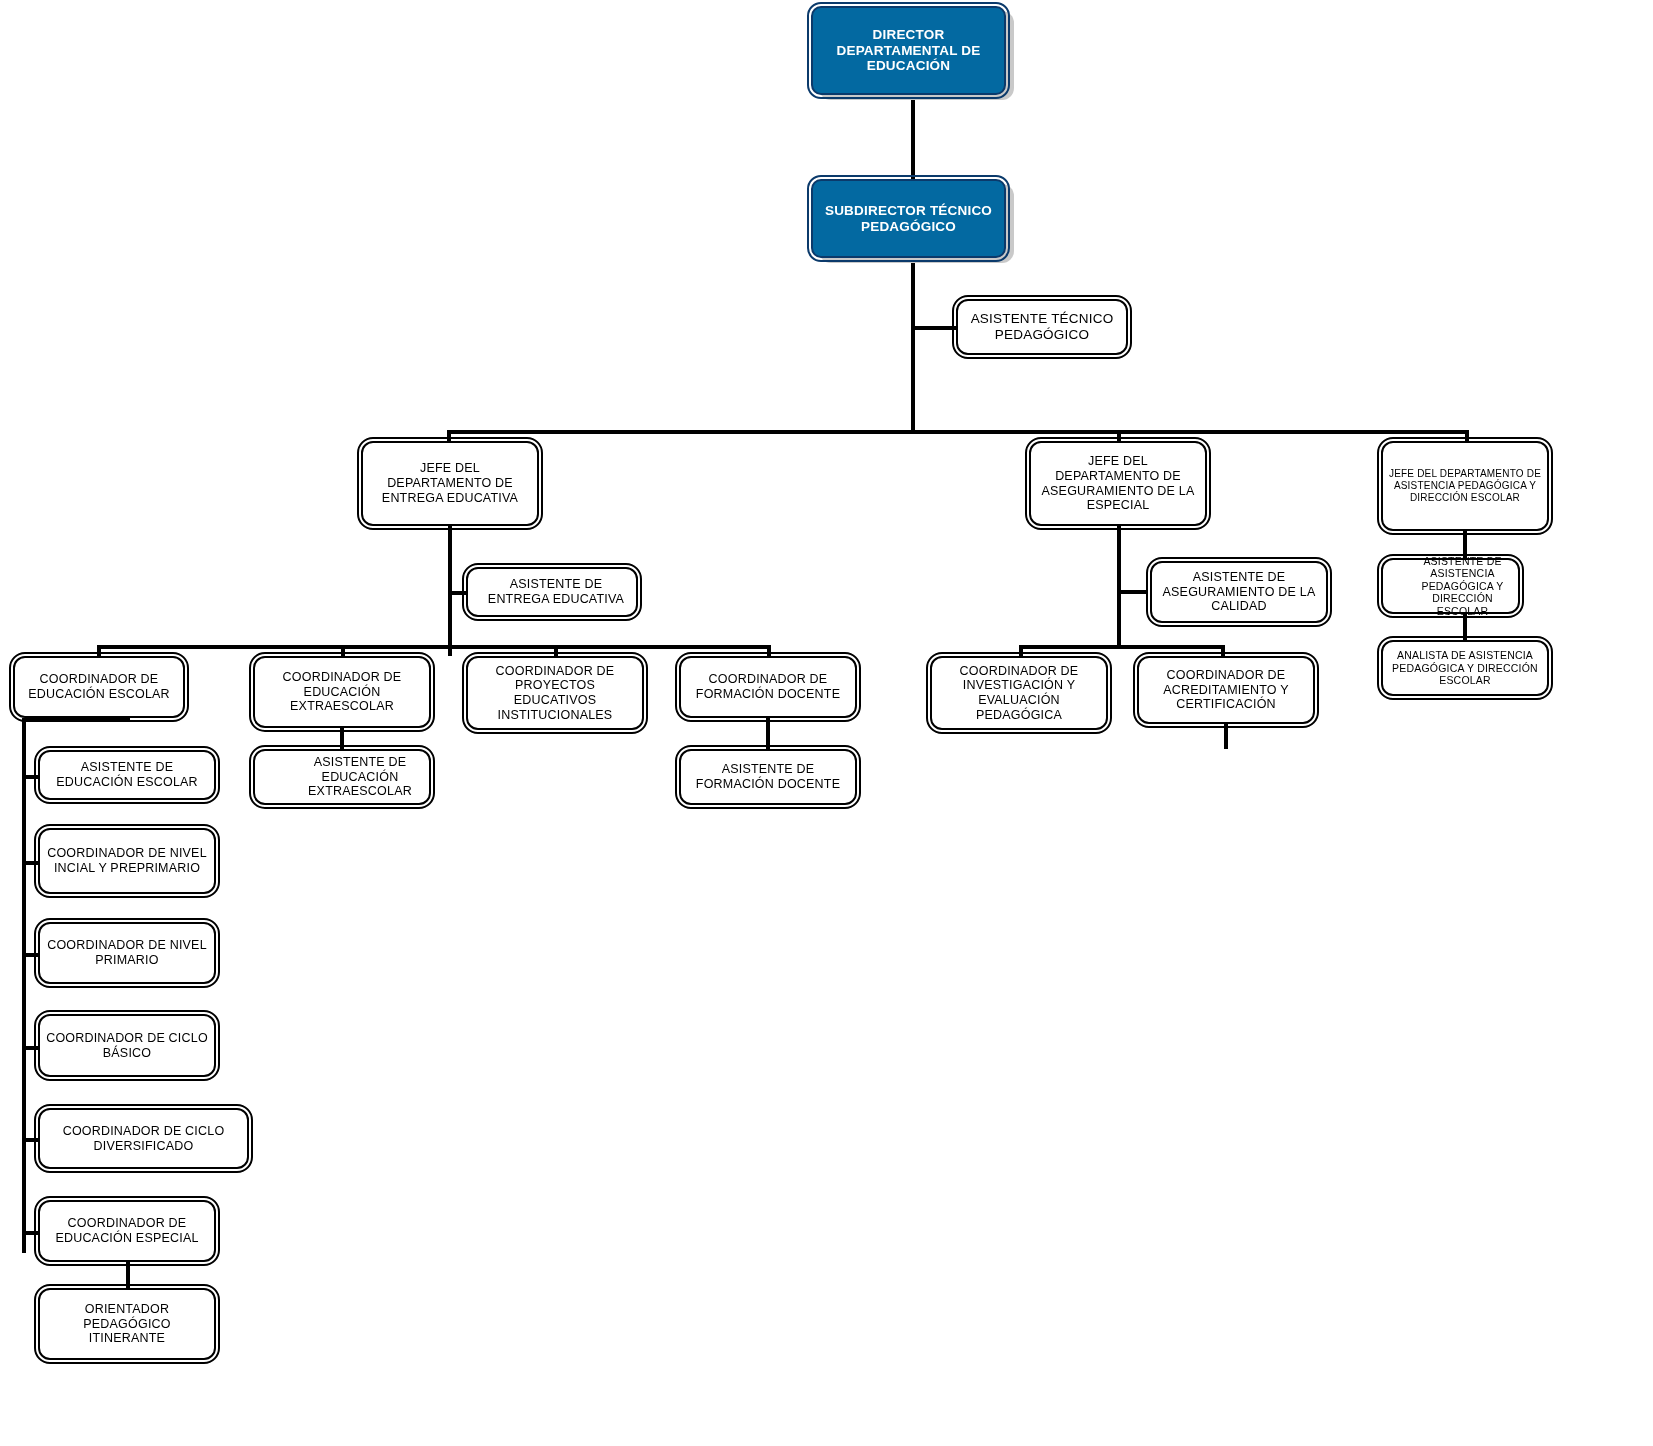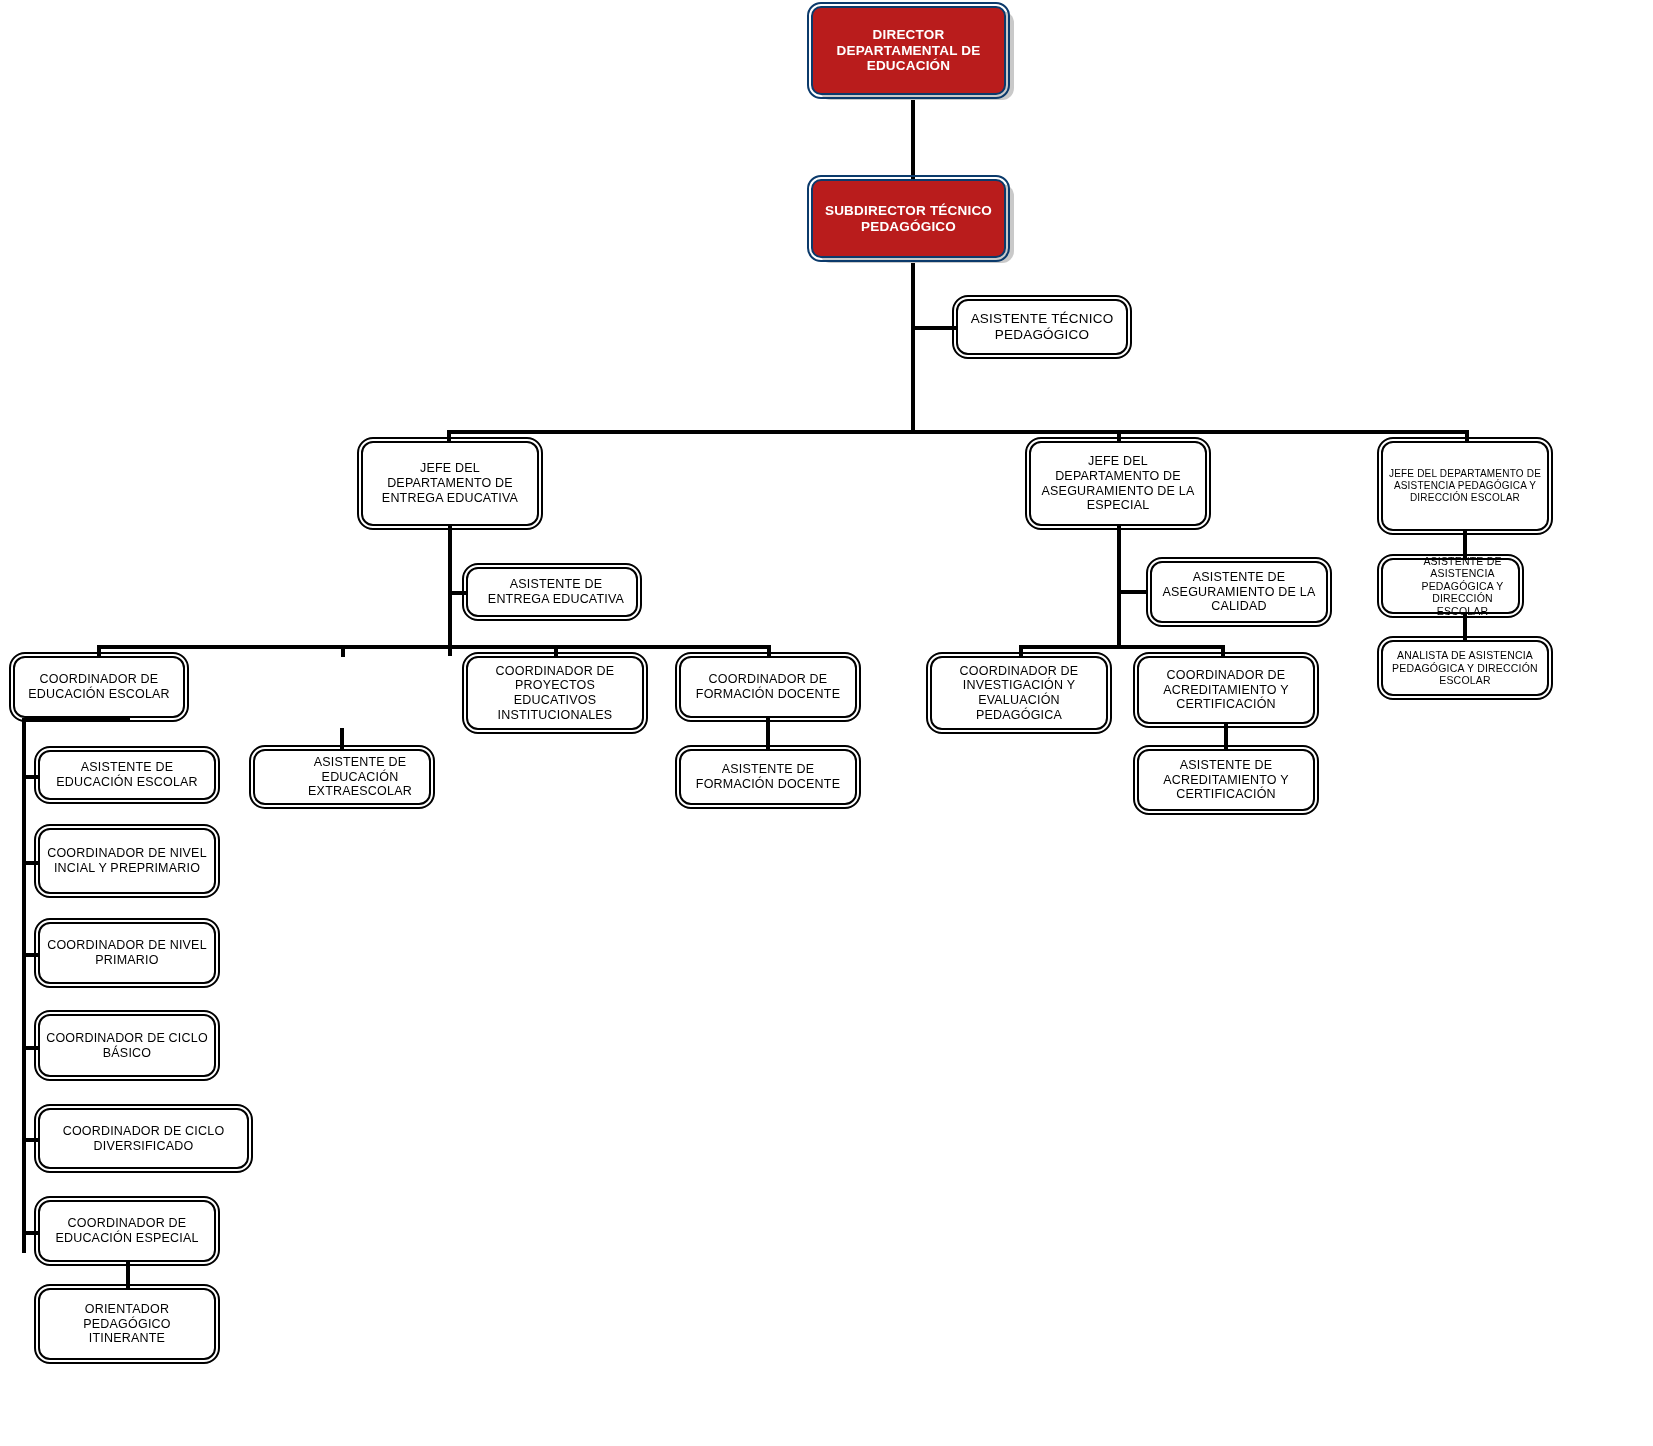--- a/index.html
+++ b/index.html
@@ -37,21 +37,21 @@
   .node::after{
     content:"";
     position:absolute;
     left:-6px;top:-6px;right:-6px;bottom:-6px;
     border:2px solid #000000;
     border-radius:16px;
     pointer-events:none;
   }
   .node .txt{display:block;width:100%;}
   .node.blue{
-    background:#b91c1c;
+    background:#0369a1;
     border-color:#0b3a6b;
     color:#ffffff;
     font-weight:bold;
     border-width:2px;
     border-radius:10px;
   }
   .node.blue::after{
     border-color:#0b3a6b;
     border-radius:14px;
   }
@@ -148,20 +148,23 @@
   <div class="ln h2" style="left:22px;top:1231px;width:20px;"></div>
   <div class="node f12" style="left:38px;top:1200px;width:178px;height:62px;">
     <span class="txt">COORDINADOR DE EDUCACIÓN ESPECIAL</span>
   </div>
 
   <div class="ln v2" style="left:126px;top:1262px;height:26px;"></div>
   <div class="node f12" style="left:38px;top:1288px;width:178px;height:72px;">
     <span class="txt">ORIENTADOR PEDAGÓGICO ITINERANTE</span>
   </div>
 
+  <div class="node f12" style="left:253px;top:656px;width:178px;height:72px;">
+    <span class="txt">COORDINADOR DE EDUCACIÓN EXTRAESCOLAR</span>
+  </div>
   <div class="ln v2" style="left:340px;top:728px;width:4px;height:21px;"></div>
   <div class="node f12" style="left:253px;top:749px;width:178px;height:56px;padding-left:40px;">
     <span class="txt">ASISTENTE DE EDUCACIÓN EXTRAESCOLAR</span>
   </div>
 
   <div class="node f12" style="left:466px;top:656px;width:178px;height:74px;">
     <span class="txt">COORDINADOR  DE PROYECTOS EDUCATIVOS INSTITUCIONALES</span>
   </div>
 
   <div class="node f12" style="left:679px;top:656px;width:178px;height:62px;">
@@ -188,23 +191,20 @@
   <div class="ln v2" style="left:1221px;top:645px;height:12px;"></div>
 
   <div class="node f12" style="left:930px;top:656px;width:178px;height:74px;">
     <span class="txt">COORDINADOR  DE INVESTIGACIÓN Y EVALUACIÓN PEDAGÓGICA</span>
   </div>
 
   <div class="node f12" style="left:1137px;top:656px;width:178px;height:68px;">
     <span class="txt">COORDINADOR  DE ACREDITAMIENTO Y CERTIFICACIÓN</span>
   </div>
   <div class="ln v2" style="left:1224px;top:724px;height:25px;"></div>
-  <div class="node f12" style="left:1137px;top:749px;width:178px;height:62px;">
-    <span class="txt">ASISTENTE DE ACREDITAMIENTO Y CERTIFICACIÓN</span>
-  </div>
 
   <div class="node f11" style="left:1381px;top:441px;width:168px;height:90px;">
     <span class="txt">JEFE DEL DEPARTAMENTO DE ASISTENCIA PEDAGÓGICA Y DIRECCIÓN ESCOLAR</span>
   </div>
 
   <div class="ln v2" style="left:1463px;top:531px;height:27px;"></div>
 
   <div class="node f10" style="left:1381px;top:558px;width:139px;height:56px;padding-left:28px;">
     <span class="txt">ASISTENTE DE ASISTENCIA PEDAGÓGICA Y DIRECCIÓN ESCOLAR</span>
   </div>

